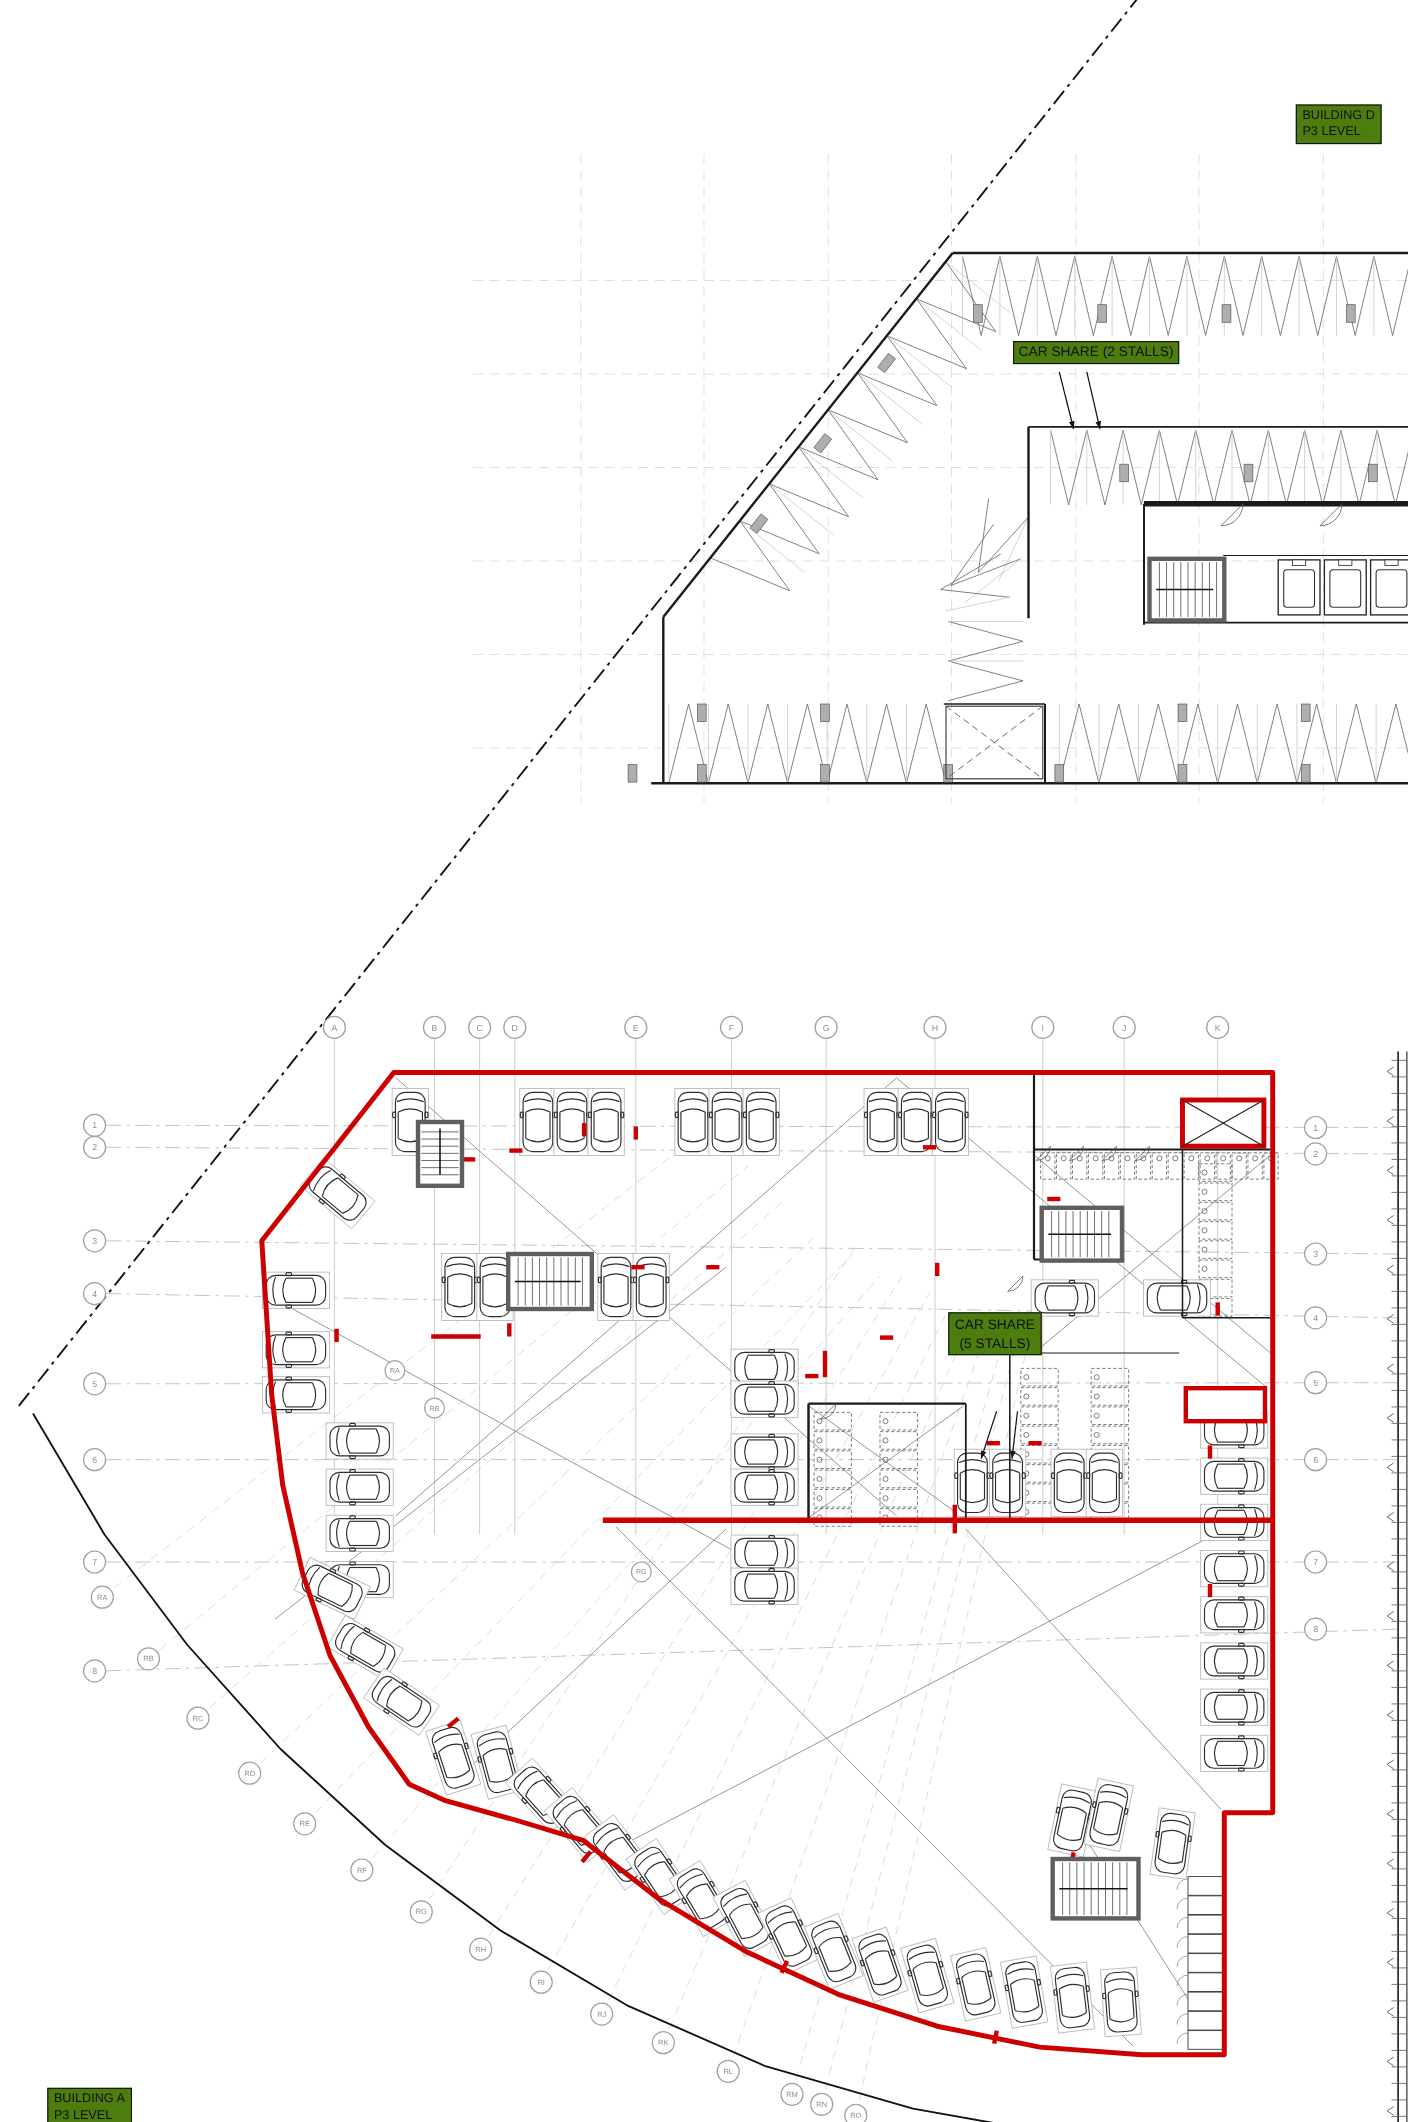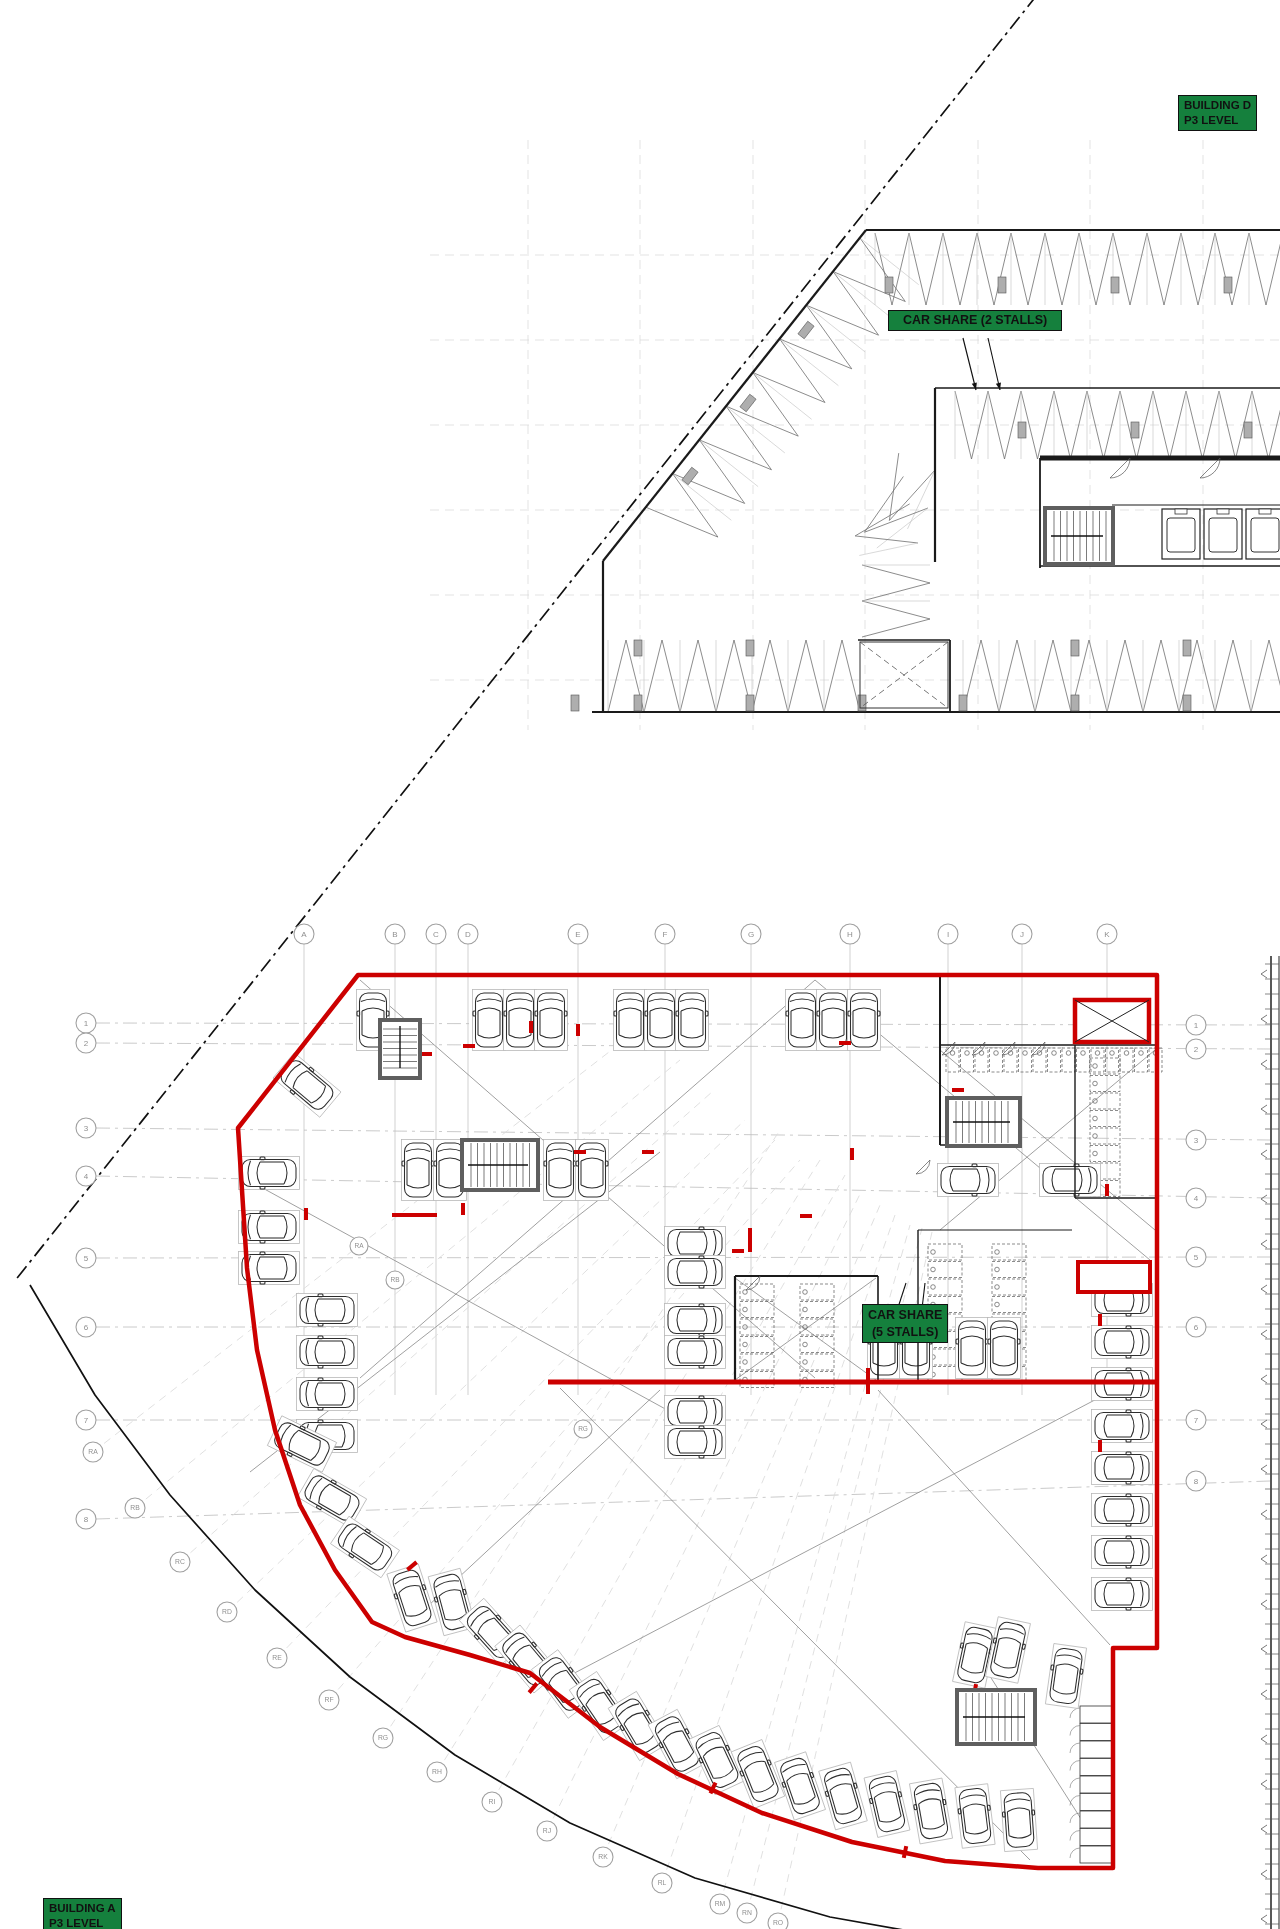--- a/index.html
+++ b/index.html
@@ -1,24 +1,24 @@
 <!DOCTYPE html>
 <html><head>
 <meta charset="utf-8">
 <style>
   html,body{margin:0;padding:0;background:#ffffff;}
   #canvas{position:relative;width:1280px;height:1929px;background:#fff;overflow:hidden;
           font-family:"Liberation Sans",sans-serif;}
   #plan{position:absolute;left:0;top:0;}
-  .plabel{position:absolute;border:1.6px solid #111;background:#15803d;padding:2px 5px;
-          font-size:11.5px;line-height:1.32;color:#111;white-space:nowrap;z-index:5;font-weight:bold;}
+  .plabel{position:absolute;border:1.6px solid #111;background:#4d7c0f;padding:2px 5px;
+          font-size:11.5px;line-height:1.32;color:#111;white-space:nowrap;z-index:5;}
   .plabel.center{text-align:center;font-size:12.5px;}
   #lbl-building-d{left:1178px;top:95px;}
-  #lbl-car-share-top{left:888px;top:310px;padding:1px 14px;font-size:12.5px;}
-  #lbl-car-share-lower{left:862px;top:1304px;}
+  #lbl-car-share-top{left:921px;top:310px;padding:1px 4px;font-size:12.5px;}
+  #lbl-car-share-lower{left:862px;top:1193px;}
   #lbl-building-a{left:43px;top:1898px;}
 </style>
 </head>
 <body>
 
 <div id="canvas">
   <svg id="plan" width="1280" height="1929" viewBox="0 0 1280 1929">
       <defs>
         <g id="car-sym" stroke="#2e2e2e" stroke-width="1.05" fill="none">
           <rect x="-13.5" y="-27" width="27" height="54" rx="8.5" fill="#ffffff"></rect>

